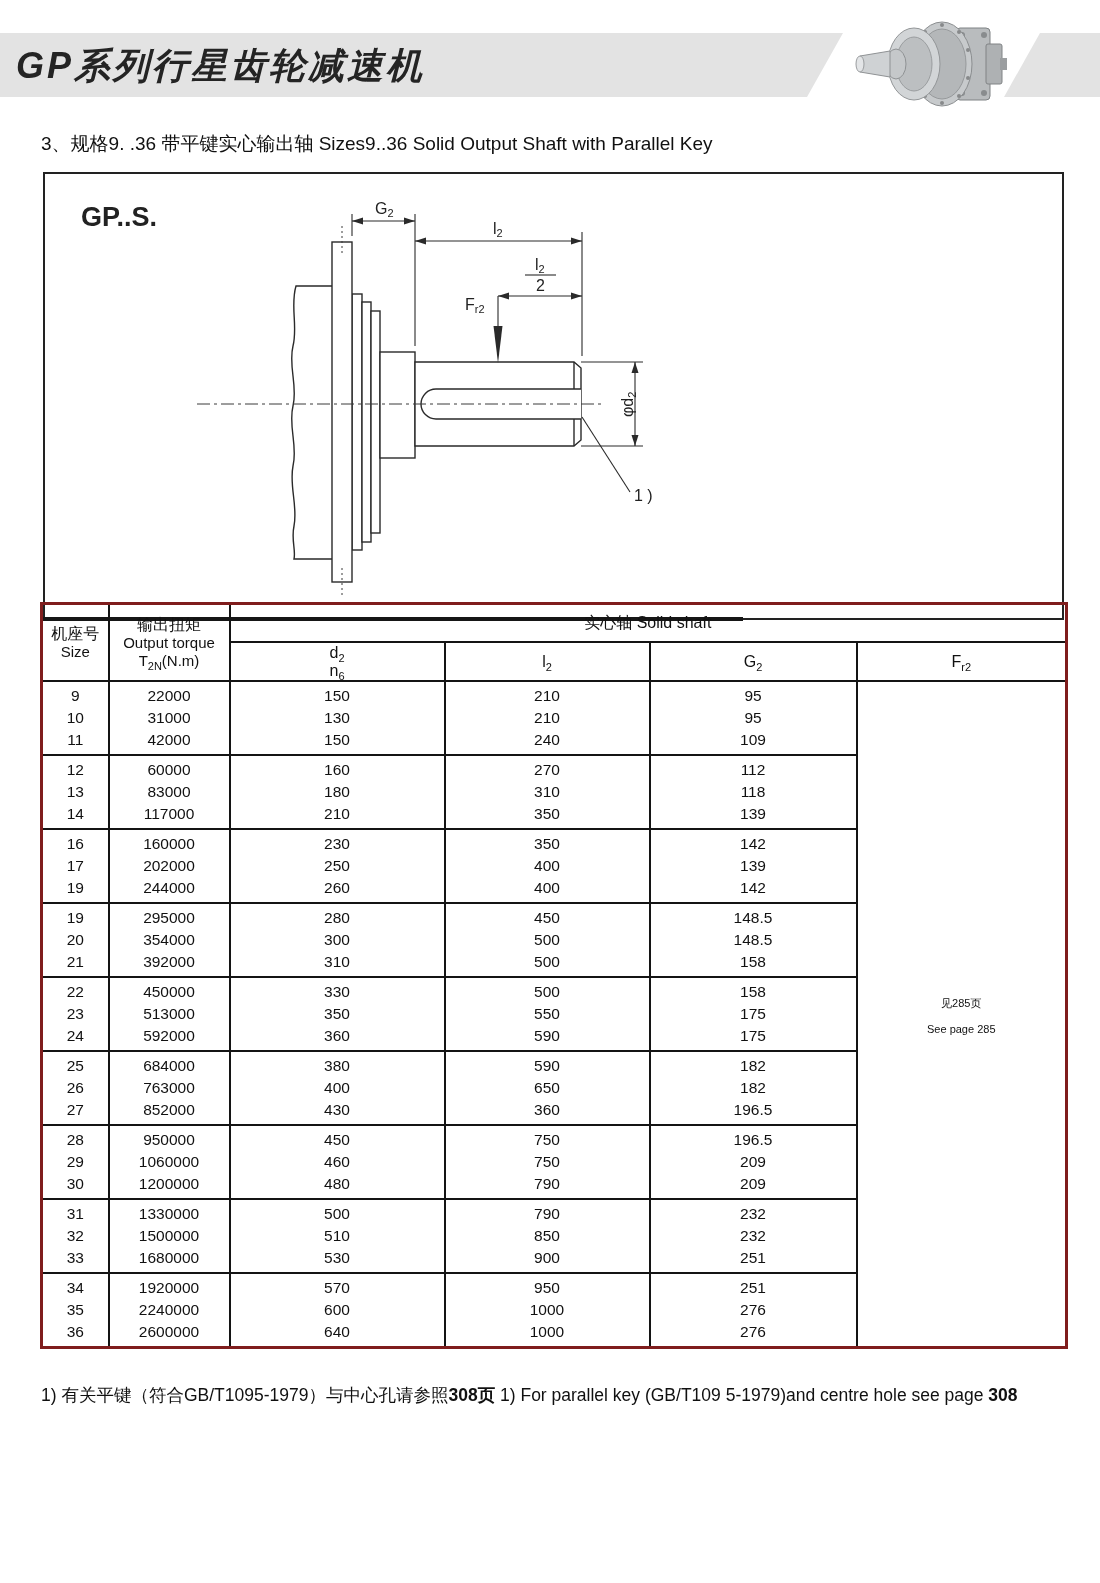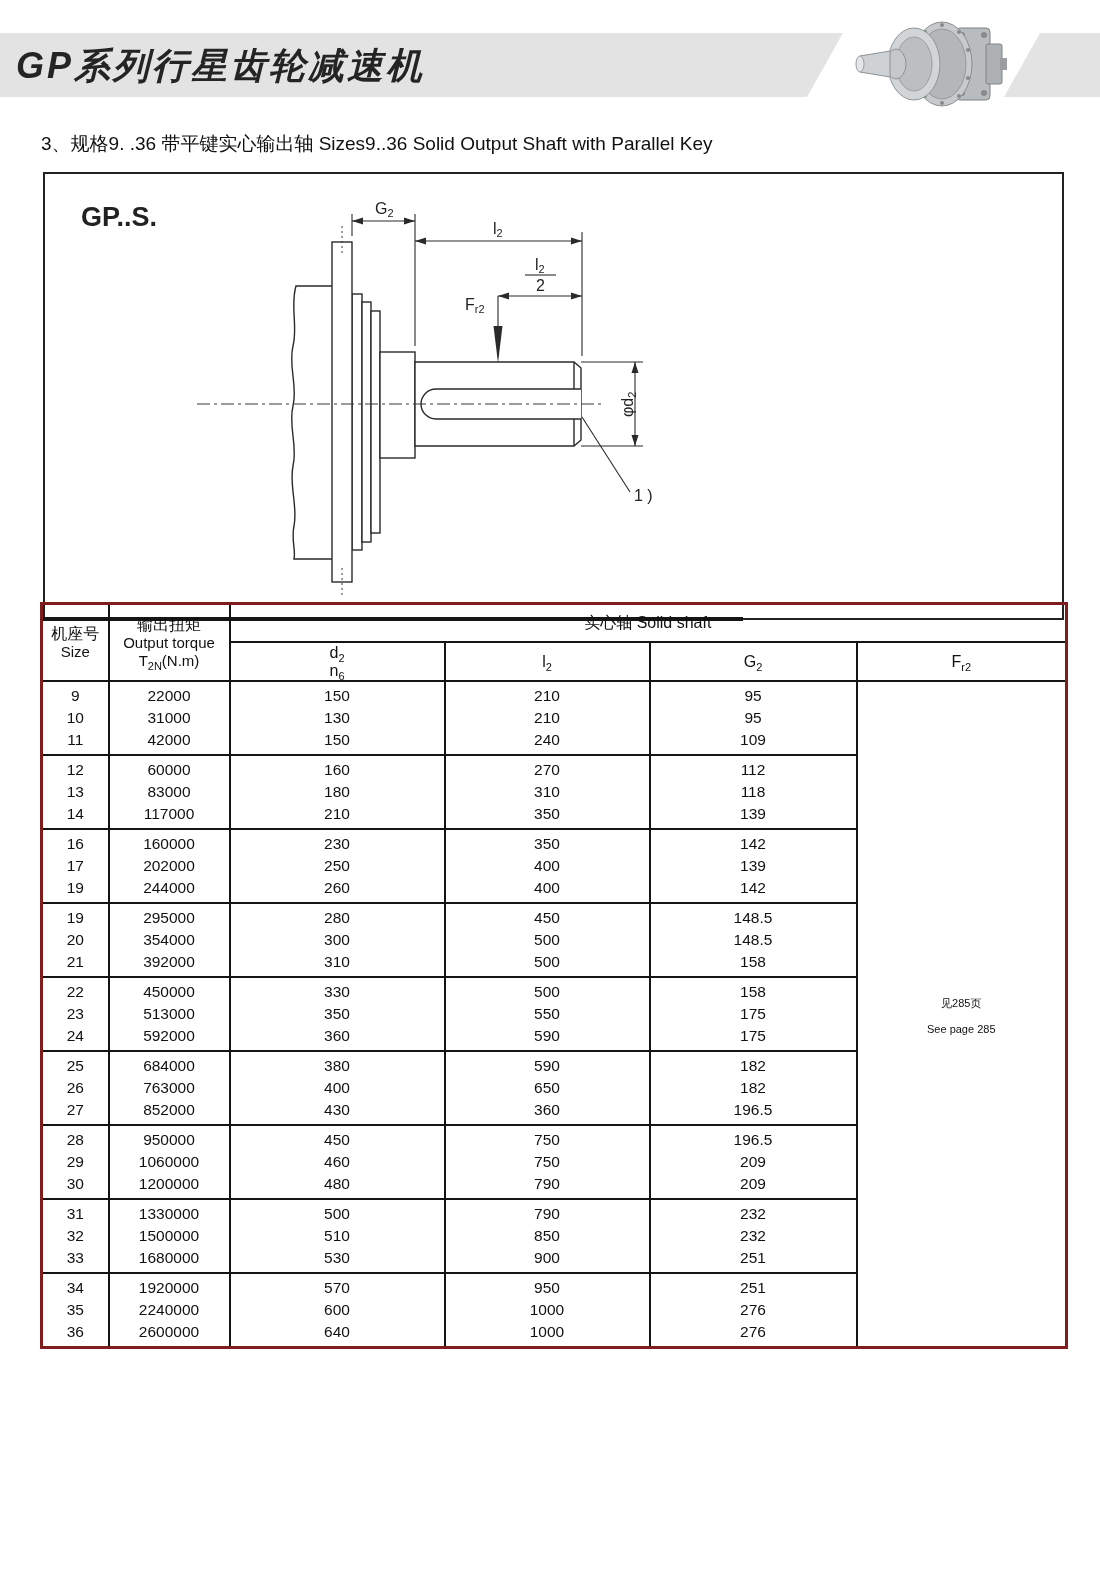--- a/index.html
+++ b/index.html
@@ -375,14 +375,17 @@
         <tr class="group-end">
           <td>36</td>
           <td>2600000</td>
           <td>640</td>
           <td>1000</td>
           <td>276</td>
         </tr>
       </tbody>
   </table>
 
+  <div class="footnote">
+    <span>1) 有关平键（符合GB/T1095-1979）与中心孔请参照</span><b>308页</b><span>  1) For parallel key (GB/T109  5-1979)and centre hole see page </span><b>308</b>
+  </div>
 
 </div>
 
 </body></html>

